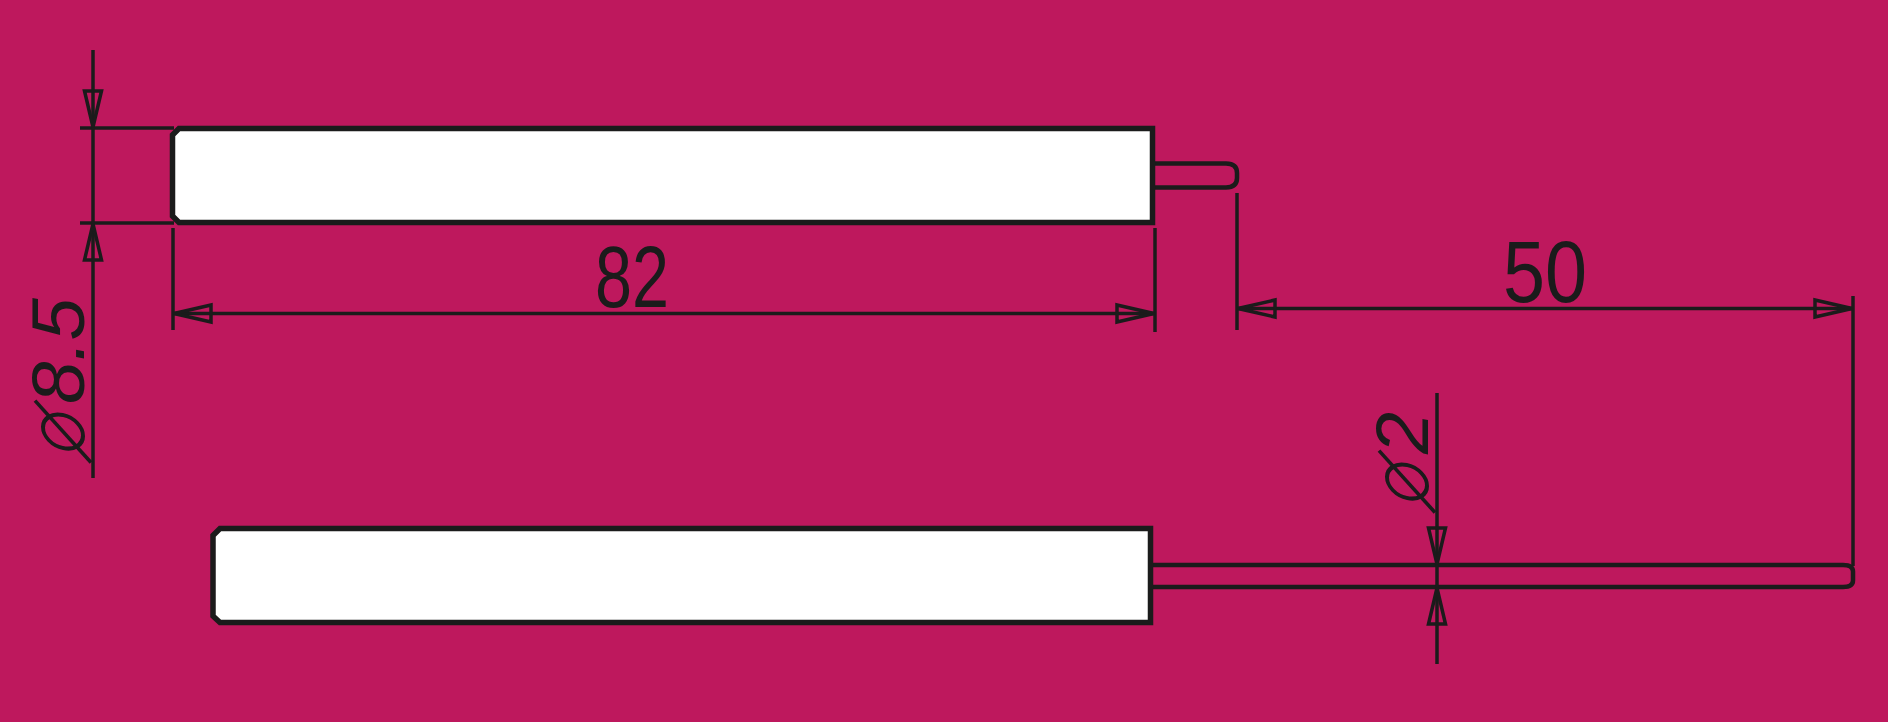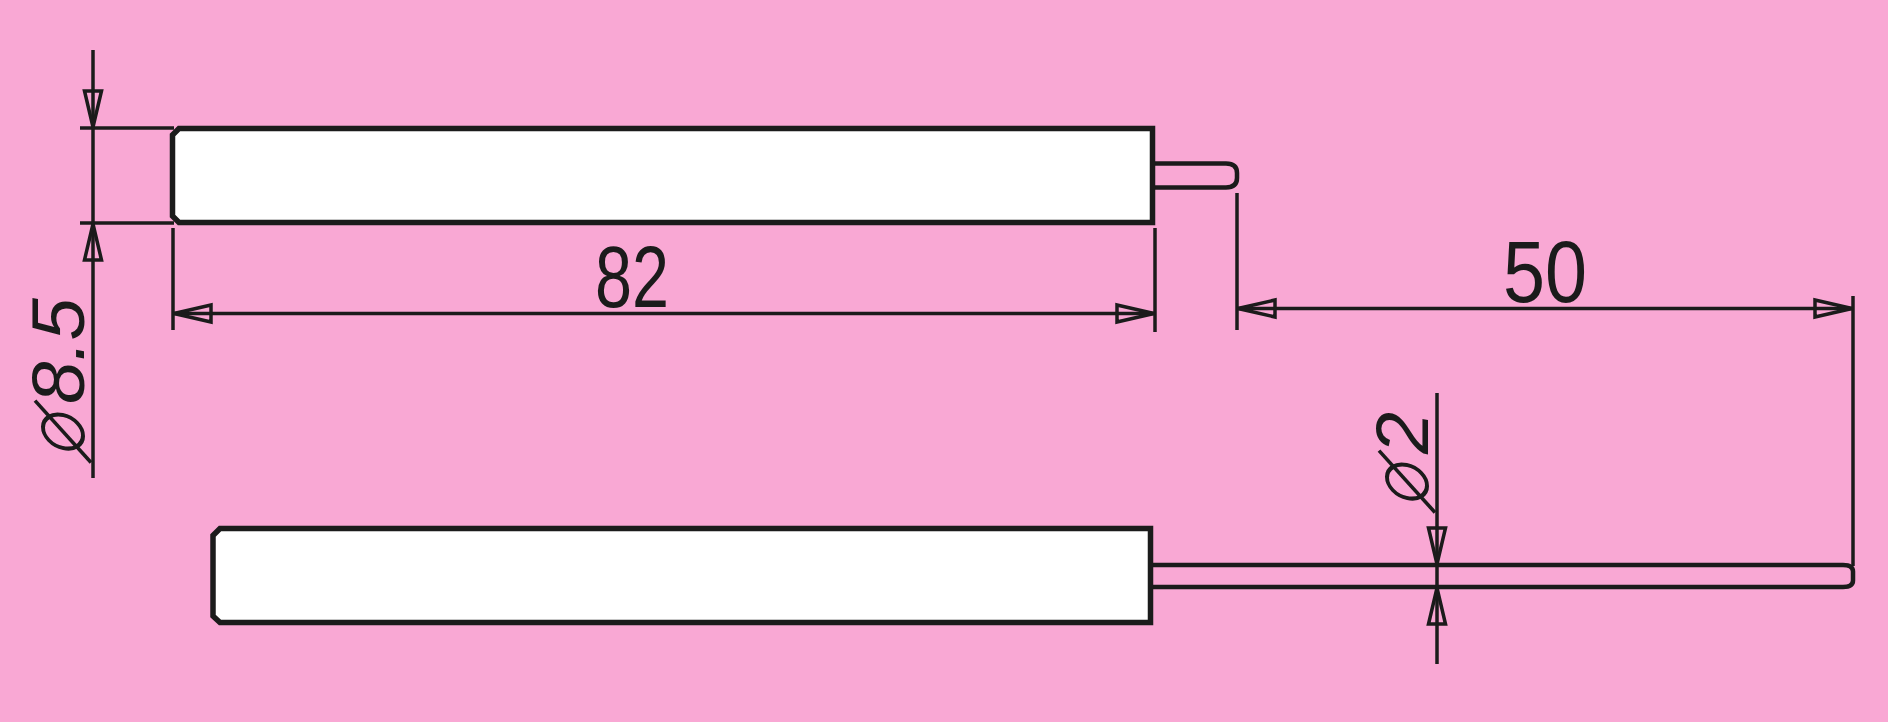--- a/index.html
+++ b/index.html
@@ -4,21 +4,21 @@
 <style>
   html, body {
     margin: 0;
     padding: 0;
     background: #ffffff;
   }
   .page {
     position: relative;
     width: 1888px;
     height: 722px;
-    background: #f9a8d4;
+    background: #be185d;
     overflow: hidden;
   }
   svg { display: block; }
   .outline {
     fill: #ffffff;
     stroke: #1b1b1b;
     stroke-width: 5.5;
     stroke-linejoin: miter;
   }
   .thin-outline {

